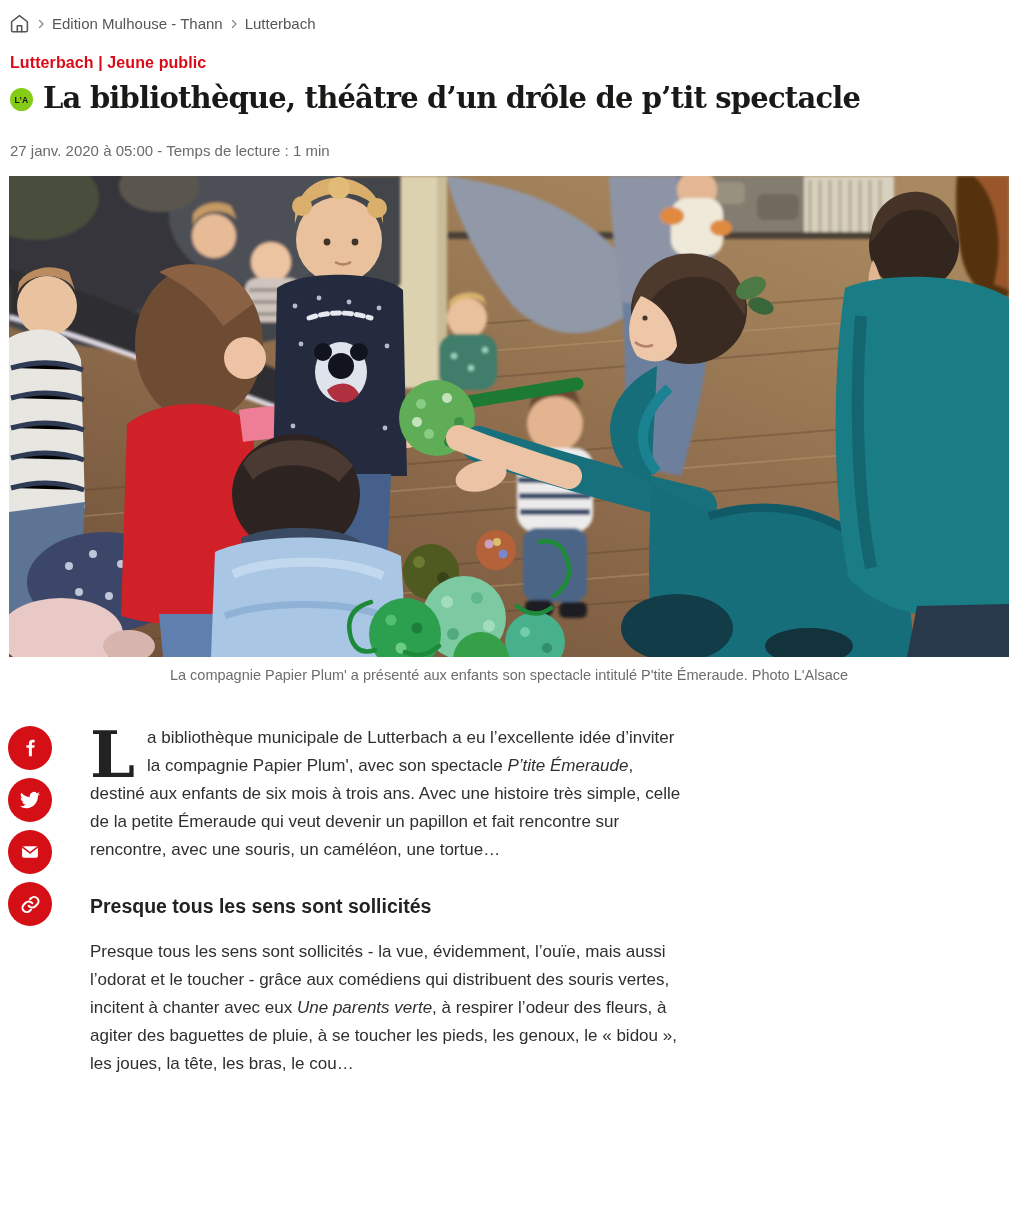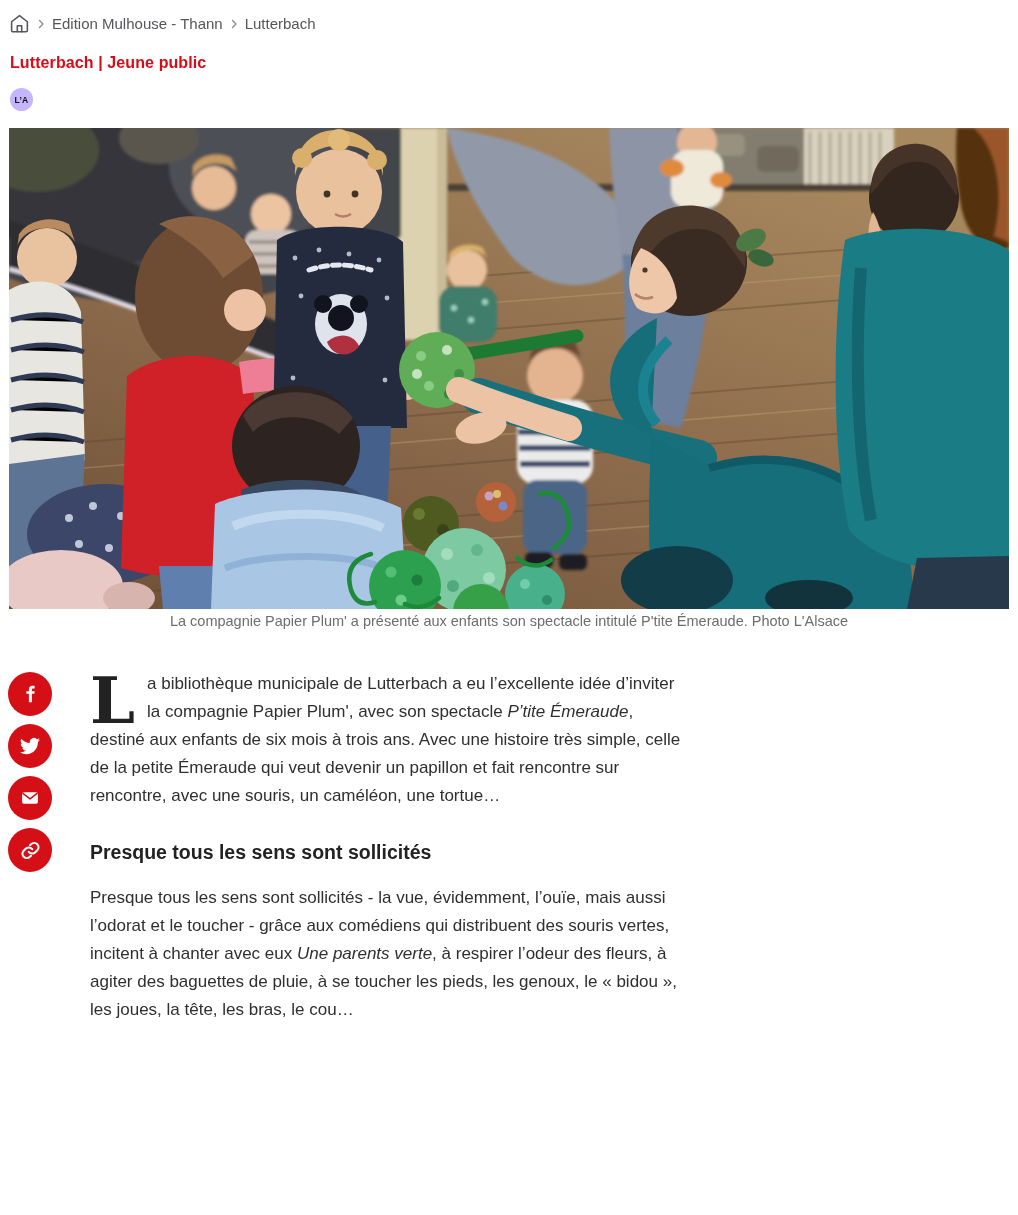--- a/index.html
+++ b/index.html
@@ -25,41 +25,41 @@
   .category {
     margin:20px 0 0 10px;
     color:#da0b17; font-weight:bold; font-size:16px;
     letter-spacing:.1px;
   }
 
   
   .title-row { display:flex; align-items:flex-start; gap:10px; margin:9px 0 0 10px; width:990px; }
   .badge {
     flex:0 0 auto; width:23px; height:23px; border-radius:50%;
-    background:#c4b5fd; color:#111;
+    background:#84cc16; color:#111;
     font-size:8.5px; font-weight:bold;
     display:flex; align-items:center; justify-content:center;
     margin-top:7px; letter-spacing:.2px;
   }
   h1.article-title {
     font-family:"DejaVu Serif","Liberation Serif",serif;
     font-size:29px; line-height:34px; font-weight:700;
     color:#191917; letter-spacing:-0.8px;
   }
 
   
   .meta { margin:27px 0 0 10px; font-size:15px; color:#6b6b6b; }
 
   
   figure { margin:17px 0 0 9px; width:1000px; }
   .photo-wrap { width:1000px; height:481px; overflow:hidden; background:#8a684a; }
   .photo-wrap svg { display:block; }
   figcaption {
     width:1000px; text-align:center;
-    margin-top:4px; font-size:14.5px; color:#6d6d6d;
+    margin-top:10px; font-size:14.5px; color:#6d6d6d;
   }
 
   
   .article-row { display:flex; margin-top:41px; }
   aside.share { width:52px; margin-left:8px; display:flex; flex-direction:column; gap:8px; padding-top:2px; }
   .share-btn {
     width:44px; height:44px; border-radius:50%;
     background:#d50f16; border:none; cursor:pointer;
     display:flex; align-items:center; justify-content:center;
   }
@@ -102,22 +102,24 @@
           <polyline points="9 5 16 12 9 19"></polyline>
         </svg>
     </span>
     <span class="crumb">Lutterbach</span>
   </nav>
 
   <div class="category">Lutterbach | Jeune public</div>
 
   <div class="title-row">
     <span class="badge">L’A</span>
+    <h1 class="article-title">La bibliothèque, théâtre d’un drôle de p’tit spectacle</h1>
   </div>
 
+  <div class="meta">27 janv. 2020 à 05:00 - Temps de lecture : 1 min</div>
 
   <figure>
     <div class="photo-wrap">
       <svg width="1000" height="481" viewBox="0 0 1000 481" preserveAspectRatio="none">
         <defs>
           <linearGradient id="gFloor" x1="0" y1="1" x2="0.75" y2="0">
             <stop offset="0" stop-color="#6d4f35"></stop>
             <stop offset="0.45" stop-color="#8a684a"></stop>
             <stop offset="1" stop-color="#a8885e"></stop>
           </linearGradient>

